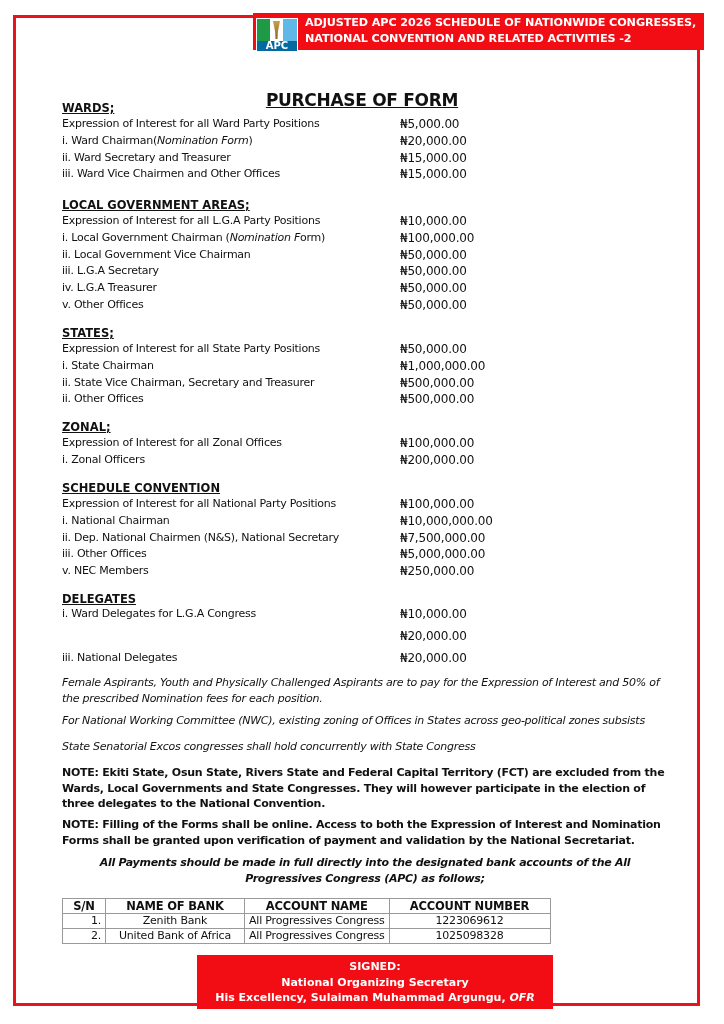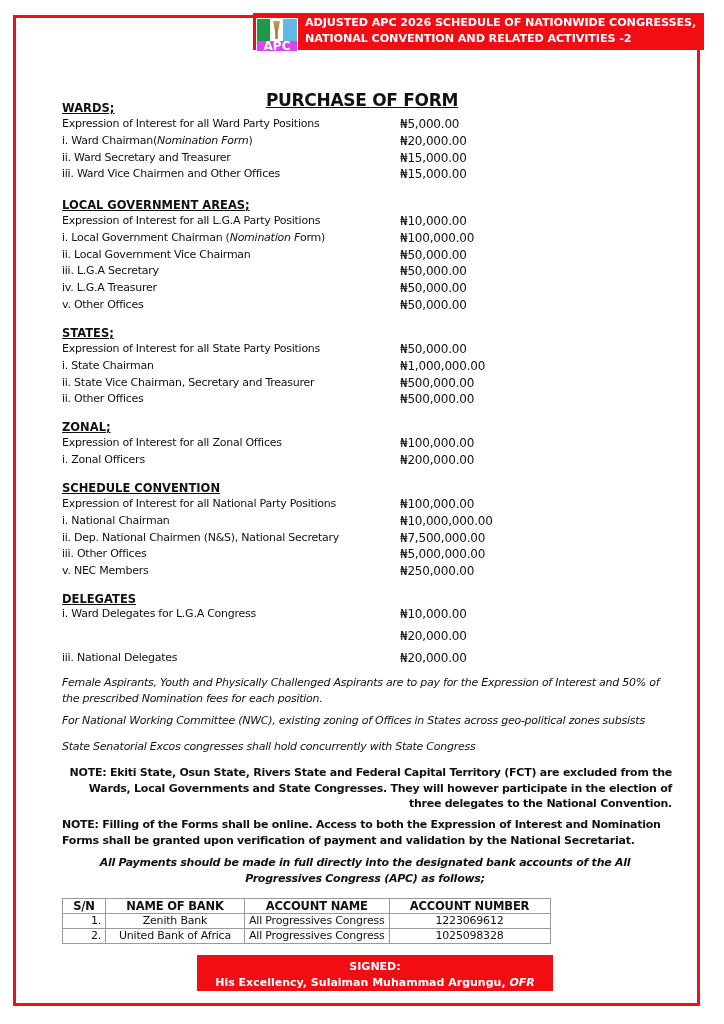--- a/index.html
+++ b/index.html
@@ -8,43 +8,43 @@
   .frame { position: absolute; left: 13px; top: 15px; width: 687px; height: 991px;
            border: 3px solid #e8141b; box-sizing: border-box; }
   .header-banner { position: absolute; left: 253px; top: 13px; width: 451px; height: 37px;
                    background: #f20d14; }
   .logo { position: absolute; left: 256px; top: 18px; width: 42px; height: 34px; background:#fff; }
   .logo .green { position:absolute; left:1px; top:1px; width:13px; height:22px; background:#1e9a46; }
   .logo .white { position:absolute; left:14px; top:1px; width:13px; height:22px; background:#ffffff; }
   .logo .blue  { position:absolute; left:27px; top:1px; width:14px; height:22px; background:#5fb8e6; }
   .logo .broom { position:absolute; left:17px; top:3px; width:7px; height:18px;
                  background: linear-gradient(#c9a04a, #8a6a2a); clip-path: polygon(0 0,100% 0,70% 60%,65% 100%,35% 100%,30% 60%); }
-  .logo .apc-band { position:absolute; left:1px; top:23px; width:40px; height:10px; background:#d946ef;
-                    color:#fff; font-size:12px; font-weight:bold; text-align:center; line-height:10px;
+  .logo .apc-band { position:absolute; left:1px; top:23px; width:40px; height:10px; background:#0369a1;
+                    color:#fff; font-size:10px; font-weight:bold; text-align:center; line-height:10px;
                     font-family: "DejaVu Sans", sans-serif; }
   .header-text { position:absolute; left:305px; top:15px; width:398px; color:#fff; font-weight:bold;
                  font-size:11.2px; line-height:16px; font-family: "DejaVu Sans", sans-serif; letter-spacing:-0.1px; }
   .title { position:absolute; left:0; width:724px; top:66px; text-align:center; font-weight:bold;
            font-size:17px; text-decoration: underline; letter-spacing: -0.3px; margin-top: 24px; }
   .section { position:absolute; left:62px; width:560px; }
   .sec-head { font-weight:bold; text-decoration: underline; font-size:11.5px; line-height:16px; height:16px; }
   .row { position:relative; height:16.8px; font-size:11.5px; line-height:16.8px; font-family:"Liberation Sans", sans-serif; }
   .row .lbl { position:absolute; left:0; white-space:nowrap; font-family:"DejaVu Sans", sans-serif; font-size:11px; letter-spacing:-0.25px; }
   .row .amt { position:absolute; left:338px; white-space:nowrap; font-family:"DejaVu Sans", sans-serif; font-size:12px; letter-spacing:-0.2px; }
   .row.tall { height: 22px; line-height: 22px; text-align: right; }
   .para { position:absolute; left:62px; width:610px; font-size:11px; line-height:15.5px; letter-spacing:-0.25px; }
   .it { font-style: italic; }
   .bold { font-weight: bold; }
   .center { text-align:center; }
   table.banks { position:absolute; left:62px; top:898px; border-collapse: collapse; font-size:11px;
                 font-family:"DejaVu Sans", sans-serif; letter-spacing:-0.2px; }
   table.banks th, table.banks td { border:1px solid #9a9a9a; padding:0 4px; height:14px; line-height:14px; text-align:center; white-space:nowrap; }
   table.banks th { font-weight:bold; font-size:11.5px; }
   table.banks td.sn { text-align:right; }
-  .signed { position:absolute; left:197px; top:955px; width:356px; height:36px; background:#f20d14; color:#fff;
+  .signed { position:absolute; left:197px; top:955px; width:356px; height:54px; background:#f20d14; color:#fff;
             text-align:center; font-weight:bold; font-size:11px; line-height:15.5px; padding-top:4px; box-sizing:border-box; }
 </style>
 </head>
 <body>
 
 <div class="frame"></div>
 
 <div class="header-banner"></div>
 <div class="logo">
   <div class="green"></div>
@@ -175,21 +175,21 @@
     </div>
   <div class="row tall">
       <span class="lbl">iii. National Delegates</span>
       <span class="amt">₦20,000.00</span>
     </div>
 </div>
 
 <div class="para it" style="top:675px;">Female Aspirants, Youth and Physically Challenged Aspirants are to pay for the Expression of Interest and 50% of the prescribed Nomination fees for each position.</div>
 <div class="para it" style="top:713px;">For National Working Committee (NWC), existing zoning of Offices in States across geo-political zones subsists</div>
 <div class="para it" style="top:739px;">State Senatorial Excos congresses shall hold concurrently with State Congress</div>
-<div class="para bold" style="top:765px;text-align:right;">NOTE: Ekiti State, Osun State, Rivers State and Federal Capital Territory (FCT) are excluded from the Wards, Local Governments and State Congresses. They will however participate in the election of three delegates to the National Convention.</div>
+<div class="para bold" style="top:765px;">NOTE: Ekiti State, Osun State, Rivers State and Federal Capital Territory (FCT) are excluded from the Wards, Local Governments and State Congresses. They will however participate in the election of three delegates to the National Convention.</div>
 <div class="para bold" style="top:817px;">NOTE: Filling of the Forms shall be online. Access to both the Expression of Interest and Nomination Forms shall be granted upon verification of payment and validation by the National Secretariat.</div>
 <div class="para bold it center" style="top:855px; left:80px; width:570px;">All Payments should be made in full directly into the designated bank accounts of the All Progressives Congress (APC) as follows;</div>
 
 <table class="banks">
   <thead>
     <tr>
       <th style="width:34px;">S/N</th>
       <th style="width:130px;">NAME OF BANK</th>
       <th style="width:134px;">ACCOUNT NAME</th>
       <th style="width:152px;">ACCOUNT NUMBER</th>
@@ -206,15 +206,15 @@
       <td class="sn">2.</td>
       <td>United Bank of Africa</td>
       <td>All Progressives Congress</td>
       <td>1025098328</td>
     </tr>
   </tbody>
 </table>
 
 <div class="signed">
   <div>SIGNED:</div>
+  <div>National Organizing Secretary</div>
   <div><span>His Excellency, Sulaiman Muhammad Argungu, </span><span class="it">OFR</span></div>
-  <div>National Organizing Secretary</div>
 </div>
 
 </body></html>

